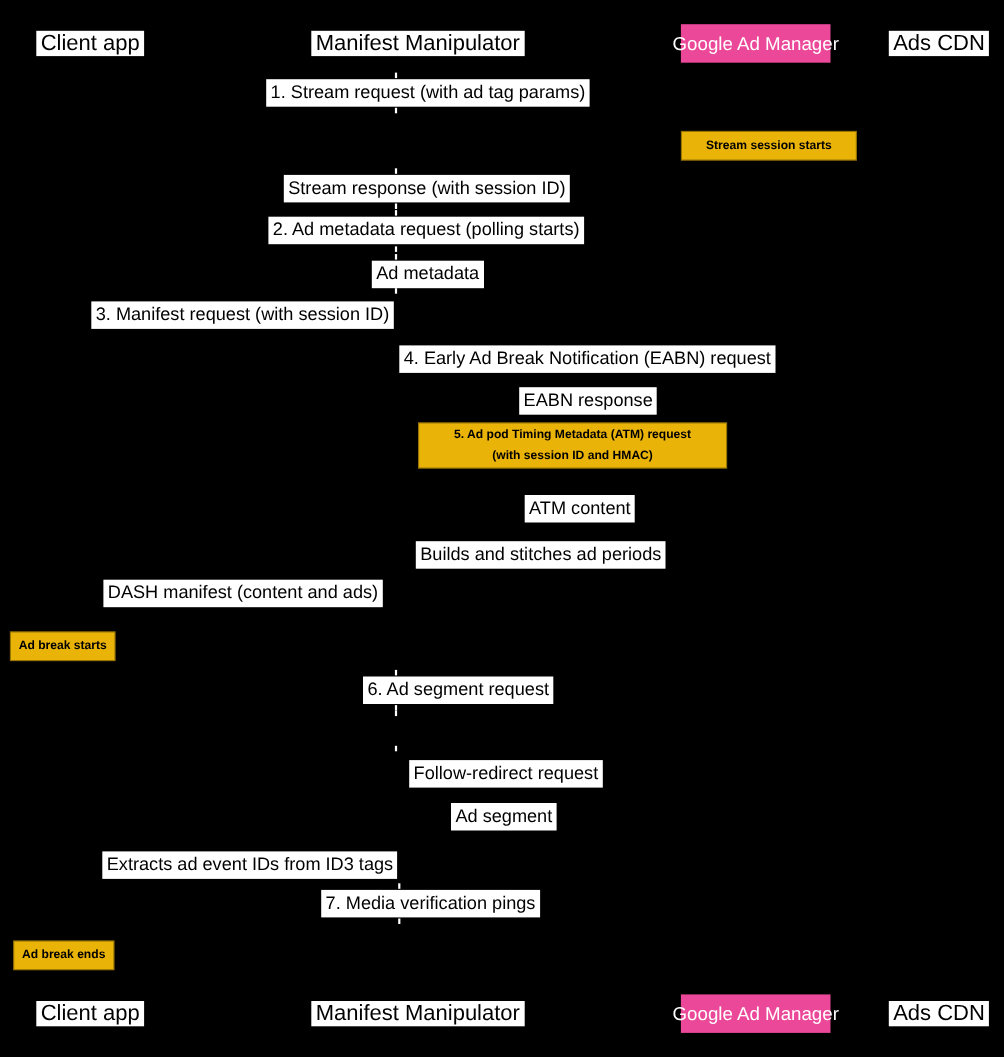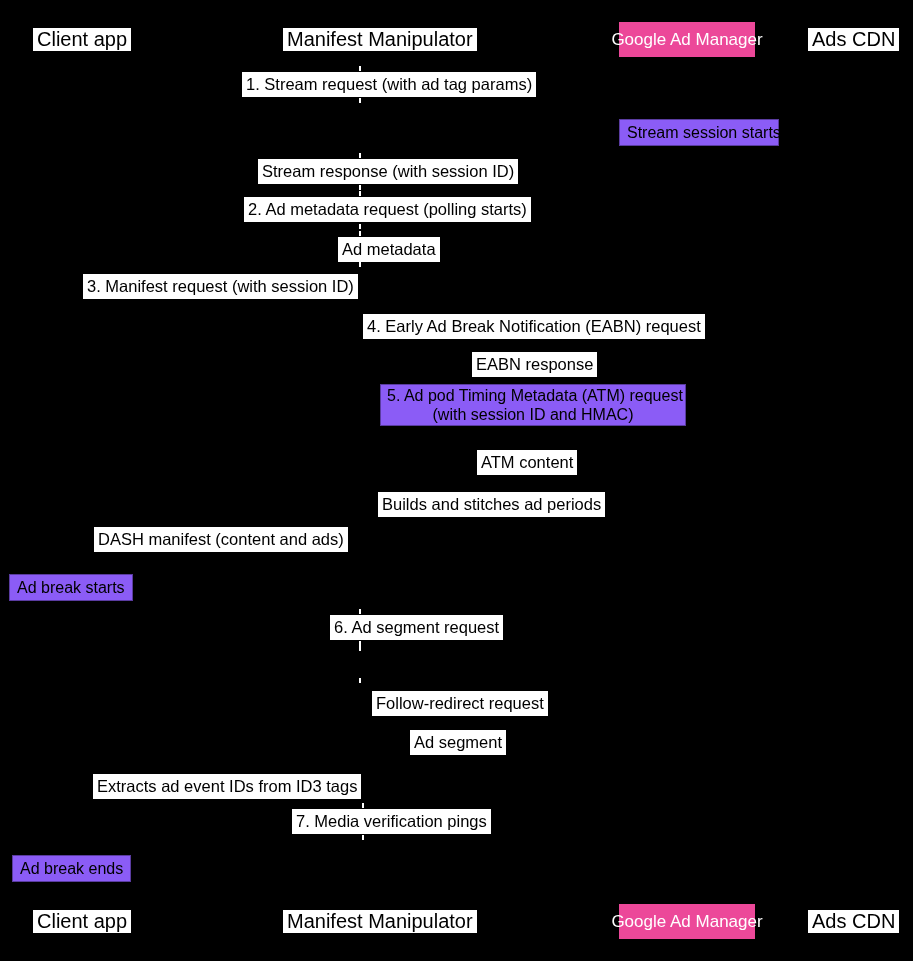--- a/index.html
+++ b/index.html
@@ -31,27 +31,28 @@
     position:absolute;
     width:136px;height:35px;
     background:#ec4899;color:#fff;
     display:flex;align-items:center;justify-content:center;
     font-size:17px;
     white-space:nowrap;
   }
   
   .note{
     position:absolute;
-    background:#8b5cf6;color:#000;
+    background:#eab308;color:#000;
     border:1px solid rgba(0,0,0,.35);
-    font-size:16px;line-height:21px;
+    font-size:11px;line-height:21px;
     padding:2px 7px;
     white-space:nowrap;
     text-align:center;
     box-sizing:border-box;
+    font-weight:bold;
   }
   .note.two-line{line-height:19px;padding:1px 6px;}
   
   .dash{
     position:absolute;
     width:2px;height:5px;
     background:#fff;
   }
 </style>
 </head>
@@ -74,21 +75,21 @@
   <div class="lbl" style="left:477px;top:450px;">ATM content</div>
   <div class="lbl" style="left:378px;top:492px;">Builds and stitches ad periods</div>
   <div class="lbl" style="left:94px;top:527px;">DASH manifest (content and ads)</div>
   <div class="lbl" style="left:302px;top:615px;margin-left:28px;">6. Ad segment request</div>
   <div class="lbl" style="left:372px;top:691px;">Follow-redirect request</div>
   <div class="lbl" style="left:410px;top:730px;">Ad segment</div>
   <div class="lbl" style="left:93px;top:774px;">Extracts ad event IDs from ID3 tags</div>
   <div class="lbl" style="left:292px;top:809px;">7. Media verification pings</div>
 
   <div class="note" style="left:619px;top:119px;width:160px;">Stream session starts</div>
-  <div class="note two-line" style="left:380px;top:384px;width:306px;">
+  <div class="note two-line" style="left:380px;top:384px;width:281px;">
     <div>5. Ad pod Timing Metadata (ATM) request</div>
     <div>(with session ID and HMAC)</div>
   </div>
   <div class="note" style="left:9px;top:574px;">Ad break starts</div>
   <div class="note" style="left:12px;top:855px;">Ad break ends</div>
 
   <div class="dash" style="left:359px;top:66px;"></div>
   <div class="dash" style="left:359px;top:98px;"></div>
   <div class="dash" style="left:359px;top:153px;"></div>
   <div class="dash" style="left:359px;top:185px;"></div>

